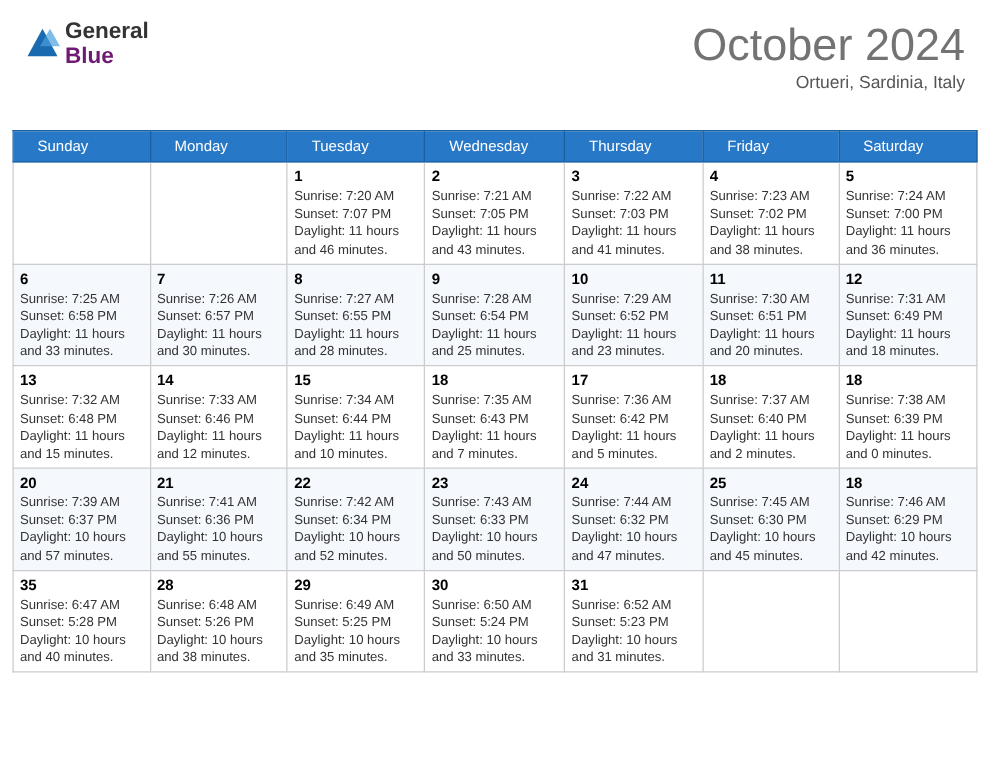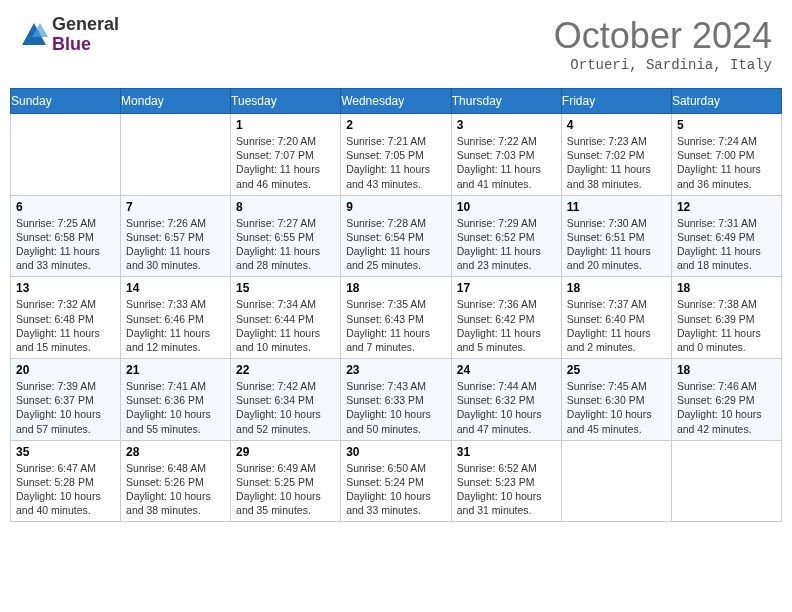--- a/index.html
+++ b/index.html
@@ -7,21 +7,21 @@
       font-family: Arial, sans-serif;
       background: #fff;
       width: 792px;
       min-height: 612px;
       padding: 10px;
     }
     .header {
       display: flex;
       justify-content: space-between;
       align-items: flex-start;
-      margin-bottom: 10px;
+      margin-bottom: 26px;
       padding: 5px 10px;
       gap: 20px;
     }
     .logo {
       display: flex;
       align-items: center;
     }
     .logo-text {
       display: flex;
       flex-direction: column;
@@ -46,31 +46,30 @@
       text-align: right;
     }
     .month-title {
       font-size: 36px;
       font-weight: 300;
       color: #737373;
     }
     .location {
       font-size: 14px;
       color: #555;
-      font-family: Liberation Mono, monospace;
     }
     .calendar {
       width: 100%;
       border-collapse: collapse;
       font-size: 11px;
     }
     .calendar th {
       background: #2878c8;
       color: #fff;
-      padding: 5px 0;
+      padding: 5px 19px;
       text-align: left;
       font-size: 12px;
       font-weight: normal;
       border: 1px solid #1a5fa0;
     }
     .calendar td {
       border: 1px solid #ccc;
       padding: 4px 5px;
       vertical-align: top;
       width: 113px;

